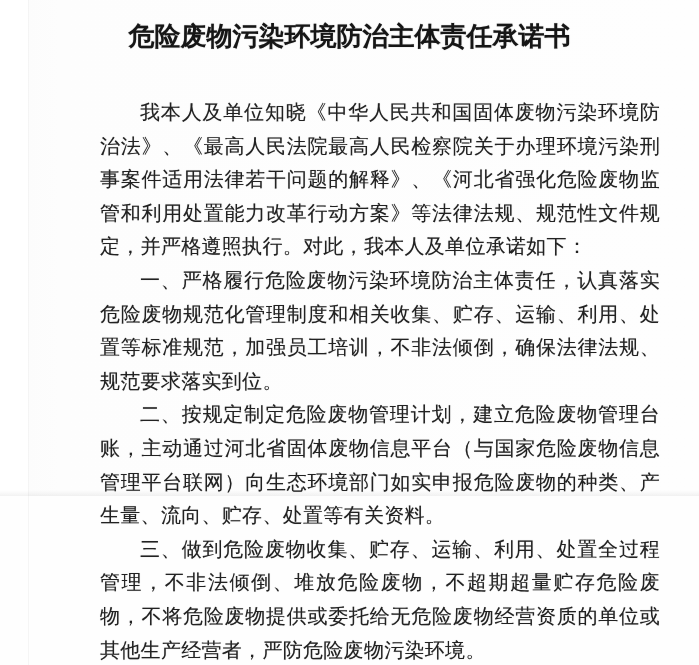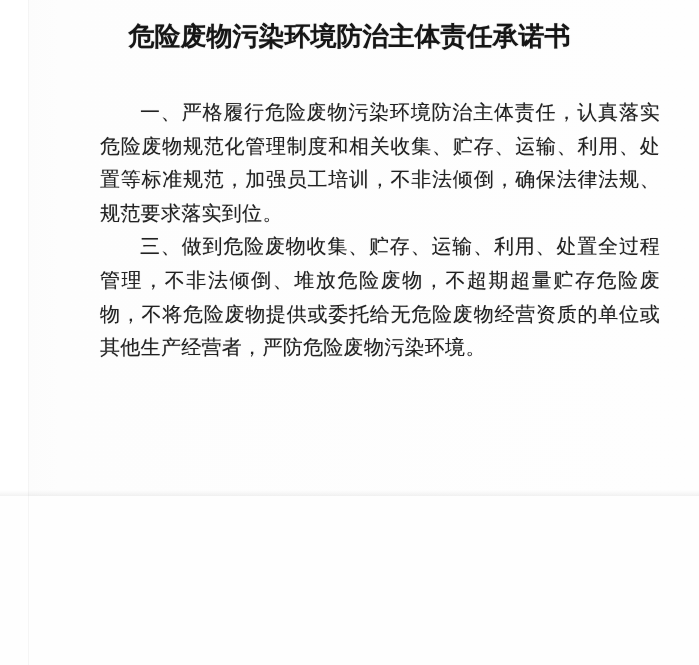--- a/index.html
+++ b/index.html
@@ -63,18 +63,20 @@
 </style>
 </head>
 <body>
 
 <div class="scan-page">
   <div class="page-edge-line"></div>
 
   <h1 class="doc-title">危险废物污染环境防治主体责任承诺书</h1>
 
   <div class="doc-body">
+    <p>我本人及单位知晓《中华人民共和国固体废物污染环境防治法》、《最高人民法院最高人民检察院关于办理环境污染刑事案件适用法律若干问题的解释》、《河北省强化危险废物监管和利用处置能力改革行动方案》等法律法规、规范性文件规定，并严格遵照执行。对此，我本人及单位承诺如下：</p>
     <p>一、严格履行危险废物污染环境防治主体责任，认真落实危险废物规范化管理制度和相关收集、贮存、运输、利用、处置等标准规范，加强员工培训，不非法倾倒，确保法律法规、规范要求落实到位。</p>
+    <p>二、按规定制定危险废物管理计划，建立危险废物管理台账，主动通过河北省固体废物信息平台（与国家危险废物信息管理平台联网）向生态环境部门如实申报危险废物的种类、产生量、流向、贮存、处置等有关资料。</p>
     <p>三、做到危险废物收集、贮存、运输、利用、处置全过程管理，不非法倾倒、堆放危险废物，不超期超量贮存危险废物，不将危险废物提供或委托给无危险废物经营资质的单位或其他生产经营者，严防危险废物污染环境。</p>
   </div>
 
   <div class="bottom-shade"></div>
 </div>
 
 </body></html>

